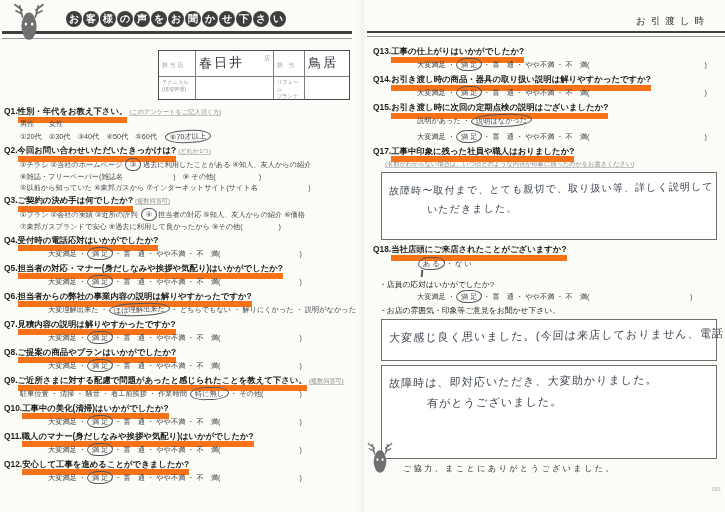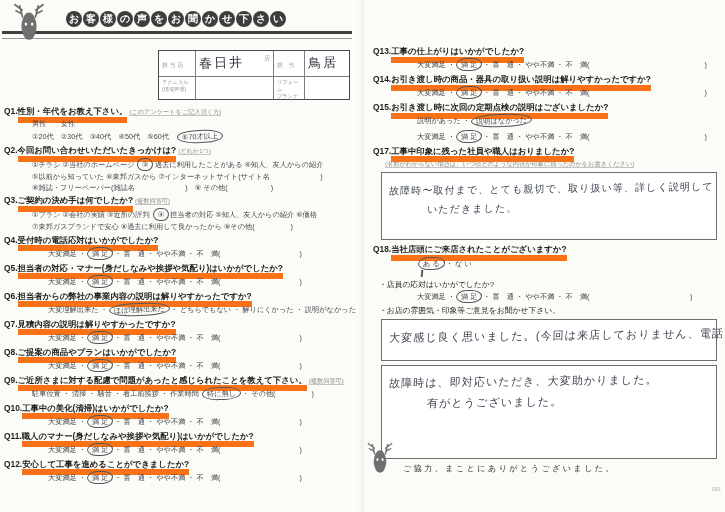--- a/index.html
+++ b/index.html
@@ -31,21 +31,21 @@
   .hwname{font-size:13px;color:#2e323d;letter-spacing:2px;display:inline-block;transform:rotate(-2deg);}
   .suffix{font-size:5.8px;color:#8f8f8f;float:right;margin-top:1px;}
 
   
   .qs{position:absolute;left:4px;right:4px;top:106px;}
   .qsR{position:absolute;left:10px;right:6px;top:46px;}
   .q{margin-bottom:2.5px;}
   .qh{font-size:8.4px;font-weight:bold;color:#1e1e1e;line-height:1.35;margin-bottom:1px;white-space:nowrap;}
   .u{border-bottom:6px solid #f97316;padding-bottom:0.5px;}
   .note{font-size:6.2px;color:#8b8b8b;font-weight:normal;border-bottom:1px solid #c3c3c3;margin-left:2px;}
-  .opt{font-size:7.2px;color:#45454a;line-height:1.55;margin-left:28px;white-space:nowrap;}
+  .opt{font-size:7.2px;color:#45454a;line-height:1.55;margin-left:16px;white-space:nowrap;}
   .opt.sat{margin-left:44px;}
   .circ{display:inline-block;border:1.3px solid #54545c;border-radius:50% / 60%;
         padding:0 4px;margin:0 1px;transform:rotate(-2deg);}
 
   
   .rhdr{position:relative;height:36px;}
   .rtitle{position:absolute;right:16px;top:15px;font-size:9.5px;letter-spacing:5px;color:#262626;}
   .rhdr .rule{position:absolute;left:4px;right:0;top:31px;height:3px;
               border-top:2.5px solid #3f3f3f;border-bottom:1px solid #969696;}
 
@@ -121,22 +121,22 @@
 
       <div class="q">
         <div class="qh"><span>Q1.</span><span class="u">性別・年代をお教え下さい。</span><span class="note">(このアンケートをご記入頂く方)</span></div>
         <div class="opt">男性　　女性</div>
         <div class="opt"><span>①20代　②30代　③40代　④50代　⑤60代　</span><span class="circ">⑥70才以上</span></div>
       </div>
 
       <div class="q">
         <div class="qh"><span>Q2.</span><span class="u">今回お問い合わせいただいたきっかけは?</span><span class="note">(どれか1つ)</span></div>
         <div class="opt"><span>①チラシ ②当社のホームページ </span><span class="circ">③</span><span>過去に利用したことがある ④知人、友人からの紹介</span></div>
+        <div class="opt">⑧雑誌・フリーペーパー(雑誌名　　　　　　　)　⑨ その他(　　　　　　)</div>
         <div class="opt">⑤以前から知っていた ⑥東邦ガスから ⑦インターネットサイト(サイト名　　　　　　　)</div>
-        <div class="opt">⑧雑誌・フリーペーパー(雑誌名　　　　　　　)　⑨ その他(　　　　　　)</div>
       </div>
 
       <div class="q">
         <div class="qh"><span>Q3.</span><span class="u">ご契約の決め手は何でしたか?</span><span class="note">(複数回答可)</span></div>
         <div class="opt"><span>①プラン ②会社の実績 ③近所の評判 </span><span class="circ">④</span><span>担当者の対応 ⑤知人、友人からの紹介 ⑥価格</span></div>
         <div class="opt">⑦東邦ガスブランドで安心 ⑧過去に利用して良かったから ⑨その他(　　　　　)</div>
       </div>
 
       <div class="q">
         <div class="qh"><span>Q4.</span><span class="u">受付時の電話応対はいかがでしたか?</span></div>
@@ -180,20 +180,24 @@
 
       <div class="q">
         <div class="qh"><span>Q12.</span><span class="u">安心して工事を進めることができましたか?</span></div>
         <div class="opt sat"><span>大変満足 ・</span><span class="circ">満 足</span><span>・ 普　通 ・ やや不満 ・ 不　満(　　　　　　　　　　　)</span></div>
       </div>
 
     </div>
   </div>
 
   <div class="page" id="pageR">
+    <div class="rhdr">
+      <span class="rtitle">お引渡し時</span>
+      <div class="rule"></div>
+    </div>
 
     <div class="qsR">
 
       <div class="q">
         <div class="qh"><span>Q13.</span><span class="u">工事の仕上がりはいかがでしたか?</span></div>
         <div class="opt sat"><span>大変満足 ・</span><span class="circ">満 足</span><span>・ 普　通 ・ やや不満 ・ 不　満(　　　　　　　　　　　　　　　　)</span></div>
       </div>
 
       <div class="q">
         <div class="qh"><span>Q14.</span><span class="u">お引き渡し時の商品・器具の取り扱い説明は解りやすかったですか?</span></div>

